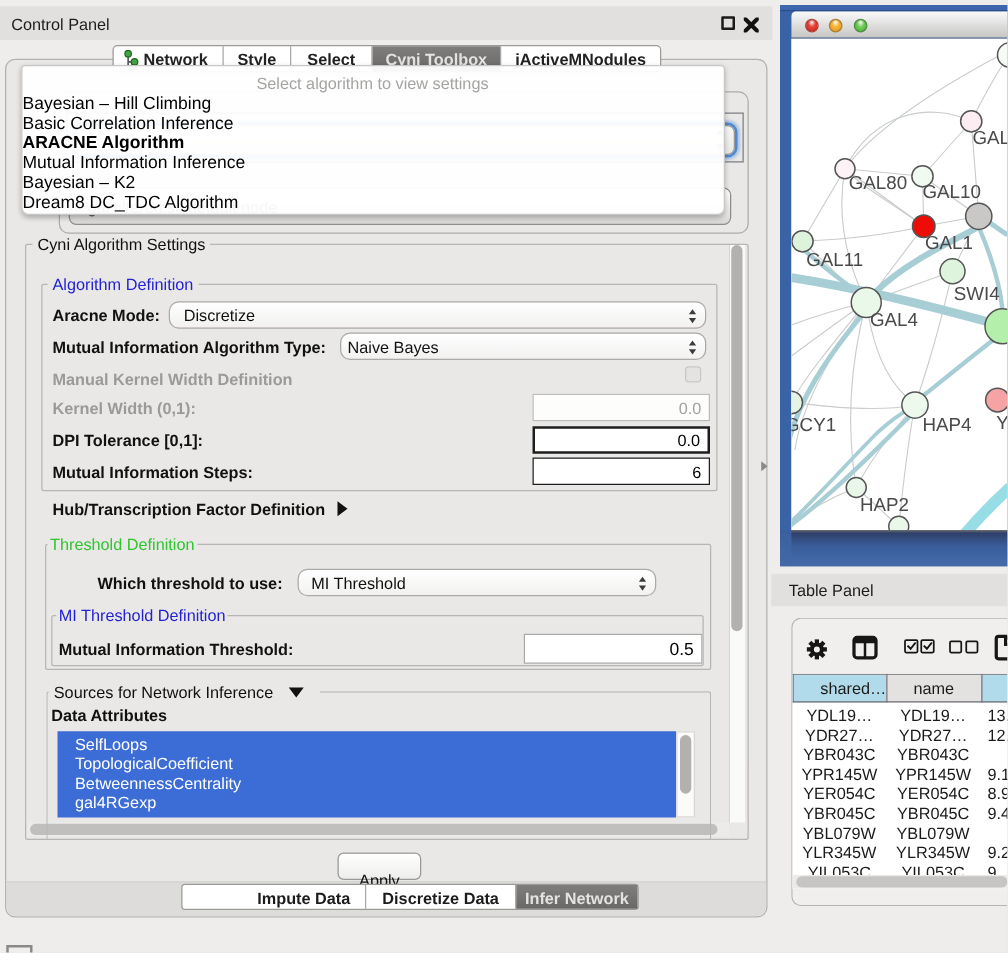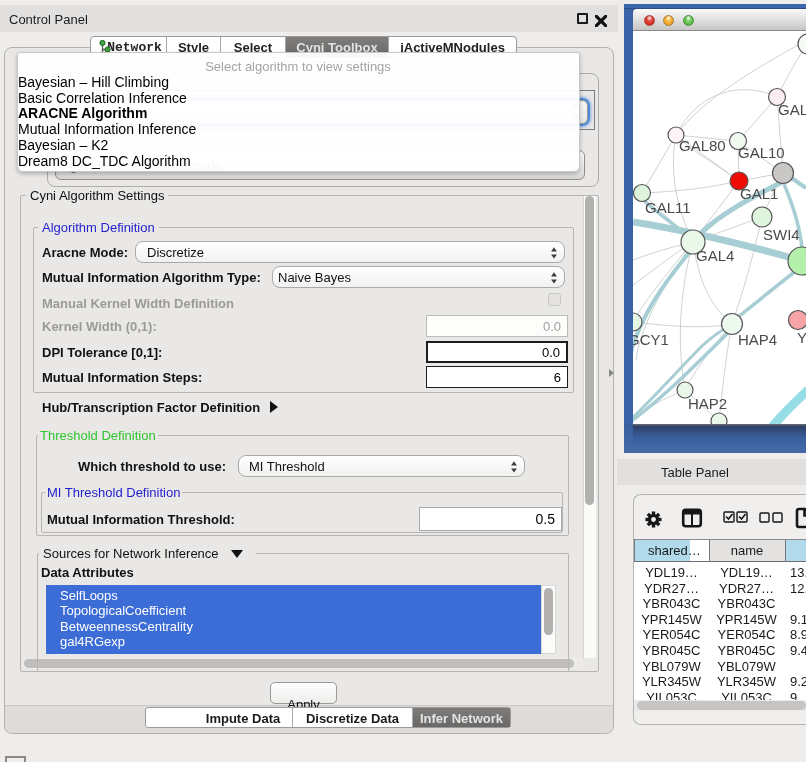--- a/index.html
+++ b/index.html
@@ -26,21 +26,21 @@
 <div class="abs" style="left:595px; top:13px; width:12px; height:12px;">
 <svg width="12" height="12" viewBox="0 0 12 12">
       <path d="M1,1 L11,11 M11,1 L1,11" stroke="#111" stroke-width="3.2" stroke-linecap="round"></path>
     </svg></div>
 
 <div class="abs" style="left:4px; top:47px; width:610px; height:687px; background:#e9e8e6; border:1px solid #b3b1ae; border-radius:8px;"></div>
 
 <div class="abs" style="left:5px; top:705px; width:608px; height:28px; background:#dddcda; border-top:1px solid #c9c8c6; border-radius:0 0 8px 8px;"></div>
 
 <div id="toptabs" class="abs" style="left:90px; top:36px; height:22px; border:1px solid #9b9a98; border-radius:4px; background:#fff; display:flex; font-size:13px; font-weight:bold; color:#222; text-align:center;">
-  <div class="seg" style="width:76px; padding-left:12px; position:relative;font-family:Liberation Mono, monospace;">
+  <div class="seg" style="width:88px; padding-left:12px; position:relative;">
     <svg style="position:absolute; left:8px; top:3px;" width="14" height="17" viewBox="0 0 14 17">
       <path d="M3.5,5 V13.5 H7 M3.5,9.5 H7" fill="none" stroke="#55565e" stroke-width="1.3"></path>
       <circle cx="3.5" cy="2.9" r="2.6" fill="#44a344" stroke="#1d6b1d"></circle>
       <circle cx="8.6" cy="9.5" r="2.6" fill="#44a344" stroke="#1d6b1d"></circle>
       <circle cx="7.8" cy="14" r="2.1" fill="#44a344" stroke="#1d6b1d"></circle>
     </svg>Network</div>
   <div class="seg" style="width:54px;">Style</div>
   <div class="seg" style="width:65px;">Select</div>
   <div class="seg segsel" style="width:103px;">Cyni Toolbox</div>
   <div class="seg" style="width:127px;">jActiveMNodules</div>
@@ -218,21 +218,21 @@
     <text x="797" y="343">Y</text>
     <text x="688" y="409">HAP2</text>
   </g>
 </svg>
 </div>
 
 <div class="abs" style="left:633px; top:424px; width:173px; height:29px; background:linear-gradient(#6f6f6e 0px, #2e4069 2.5px, #3a5d9b 13px, #4268a6 24px, #436aa7 100%);"></div>
 <div class="abs" style="left:624px; top:424px; width:9px; height:29px; background:linear-gradient(#3a5f9f, #436aa7);"></div>
 
 <div class="abs" style="left:617px; top:459px; width:189px; height:26px; background:#e1e0df;"></div>
-<div class="lbl" style="left:661px; top:465px; font-size:13px; color:#1c1c1c;">Table Panel</div>
+<div class="lbl" style="left:631px; top:465px; font-size:13px; color:#1c1c1c;">Table Panel</div>
 <div class="abs" style="left:633px; top:494px; width:173px; height:231px; background:#f0efee; border:1px solid #b5b4b2; border-radius:8px 0 0 8px; border-right:none;"></div>
 
 <svg class="abs" style="left:640px; top:503px;" width="166" height="28" viewBox="0 0 166 28">
   <g transform="translate(13.5,16.5)">
     <g fill="#161616">
       <circle r="5.6"></circle>
       <g>
         <rect x="-1.7" y="-8" width="3.4" height="16"></rect>
         <rect x="-1.7" y="-8" width="3.4" height="16" transform="rotate(45)"></rect>
         <rect x="-1.7" y="-8" width="3.4" height="16" transform="rotate(90)"></rect>
@@ -252,21 +252,21 @@
     <rect x="120" y="10" width="9" height="9" rx="1"></rect>
     <rect x="133" y="10" width="9" height="9" rx="1"></rect>
   </g>
   <g stroke="#161616" stroke-width="2.6" fill="none">
       <path d="M157,22 V8 Q157,6 159,6 H165 L171,12 V22 Q171,24 169,24 H159 Q157,24 157,22 Z"></path>
       <path d="M164.5,6 V12.5 H171"></path>
     </g>
 </svg>
 
 <div class="abs" style="left:634px; top:539px; width:172px; height:172px; background:#fff; overflow:hidden; font-size:13px; color:#1a1a1a;">
-  <div class="abs" style="left:0; top:0; width:56px; height:23px; background:#b1dbea; text-align:left; padding-top:4px; text-indent:14px;">shared…</div>
+  <div class="abs" style="left:0; top:0; width:75px; height:23px; background:#b1dbea; text-align:right; padding-top:4px; text-indent:14px;">shared…</div>
   <div class="abs" style="left:75px; top:0; width:76px; height:23px; background:#e3e2e0; text-align:center; padding-top:4px;">name</div>
   <div class="abs" style="left:151px; top:0; width:60px; height:23px; background:#b1dbea;"></div>
   <div class="abs" style="left:0; top:0; width:172px; height:1px; background:#8b8a91;"></div>
   <div class="abs" style="left:0; top:22px; width:172px; height:1px; background:#6e6d74;"></div>
   <div class="abs" style="left:0; top:0; width:1px; height:23px; background:#77767e;"></div>
   <div class="abs" style="left:75px; top:0; width:1px; height:23px; background:#77767e;"></div>
   <div class="abs" style="left:151px; top:0; width:1px; height:23px; background:#77767e;"></div>
   <div class="abs" style="left:0; top:26px; width:75px; text-align:center; line-height:15.6px;">YDL19…<br>YDR27…<br>YBR043C<br>YPR145W<br>YER054C<br>YBR045C<br>YBL079W<br>YLR345W<br>YIL053C</div>
   <div class="abs" style="left:74px; top:26px; width:77px; text-align:center; line-height:15.6px;">YDL19…<br>YDR27…<br>YBR043C<br>YPR145W<br>YER054C<br>YBR045C<br>YBL079W<br>YLR345W<br>YIL053C</div>
   <div class="abs" style="left:156px; top:26px; width:60px; line-height:15.6px;">13.<br>12.<br>&nbsp;<br>9.1<br>8.9<br>9.4<br>&nbsp;<br>9.2<br>9.</div>

